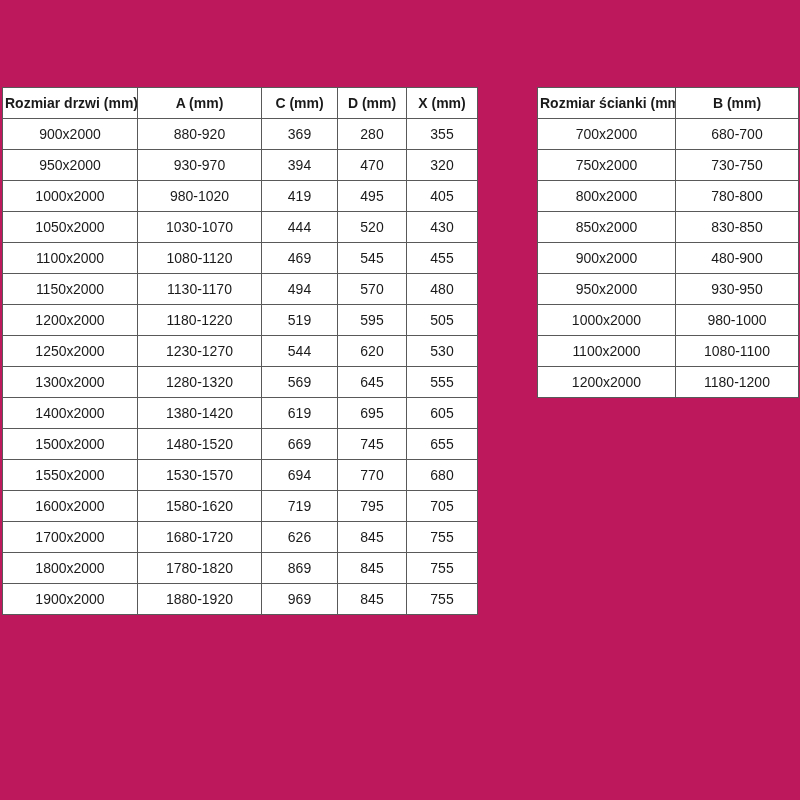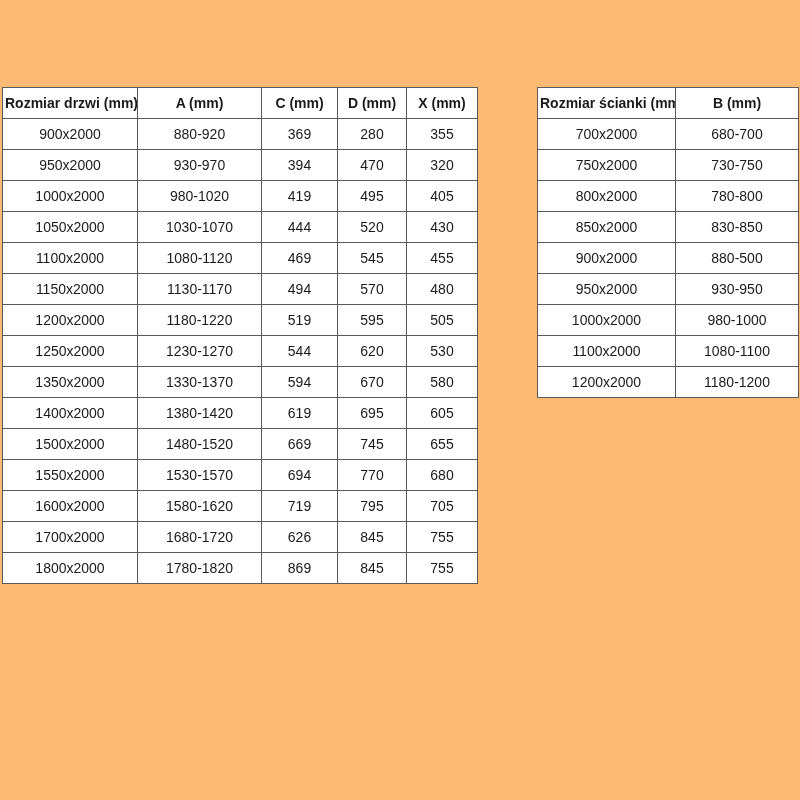--- a/index.html
+++ b/index.html
@@ -8,21 +8,21 @@
     background: #ffffff;
     width: 800px;
     height: 800px;
     font-family: "Liberation Sans", sans-serif;
     position: relative;
   }
   .page {
     position: relative;
     width: 800px;
     height: 800px;
-    background: #fdba74;
+    background: #be185d;
     overflow: hidden;
   }
   table.dim-table {
     position: absolute;
     border-collapse: collapse;
     table-layout: fixed;
     background: #ffffff;
     color: #1a1a1a;
     font-size: 14px;
   }
@@ -131,25 +131,25 @@
           <td>505</td>
         </tr>
         <tr>
           <td>1250x2000</td>
           <td>1230-1270</td>
           <td>544</td>
           <td>620</td>
           <td>530</td>
         </tr>
         <tr>
-          <td>1350x2000</td>
-          <td>1330-1370</td>
-          <td>594</td>
-          <td>670</td>
-          <td>580</td>
+          <td>1300x2000</td>
+          <td>1280-1320</td>
+          <td>569</td>
+          <td>645</td>
+          <td>555</td>
         </tr>
         <tr>
           <td>1400x2000</td>
           <td>1380-1420</td>
           <td>619</td>
           <td>695</td>
           <td>605</td>
         </tr>
         <tr>
           <td>1500x2000</td>
@@ -179,20 +179,27 @@
           <td>845</td>
           <td>755</td>
         </tr>
         <tr>
           <td>1800x2000</td>
           <td>1780-1820</td>
           <td>869</td>
           <td>845</td>
           <td>755</td>
         </tr>
+        <tr>
+          <td>1900x2000</td>
+          <td>1880-1920</td>
+          <td>969</td>
+          <td>845</td>
+          <td>755</td>
+        </tr>
       </tbody>
   </table>
 
   <table id="wall-table" class="dim-table">
     <colgroup>
         <col>
         <col>
       </colgroup>
     <thead>
       <tr>
@@ -212,21 +219,21 @@
         <tr>
           <td>800x2000</td>
           <td>780-800</td>
         </tr>
         <tr>
           <td>850x2000</td>
           <td>830-850</td>
         </tr>
         <tr>
           <td>900x2000</td>
-          <td>880-500</td>
+          <td>480-900</td>
         </tr>
         <tr>
           <td>950x2000</td>
           <td>930-950</td>
         </tr>
         <tr>
           <td>1000x2000</td>
           <td>980-1000</td>
         </tr>
         <tr>

